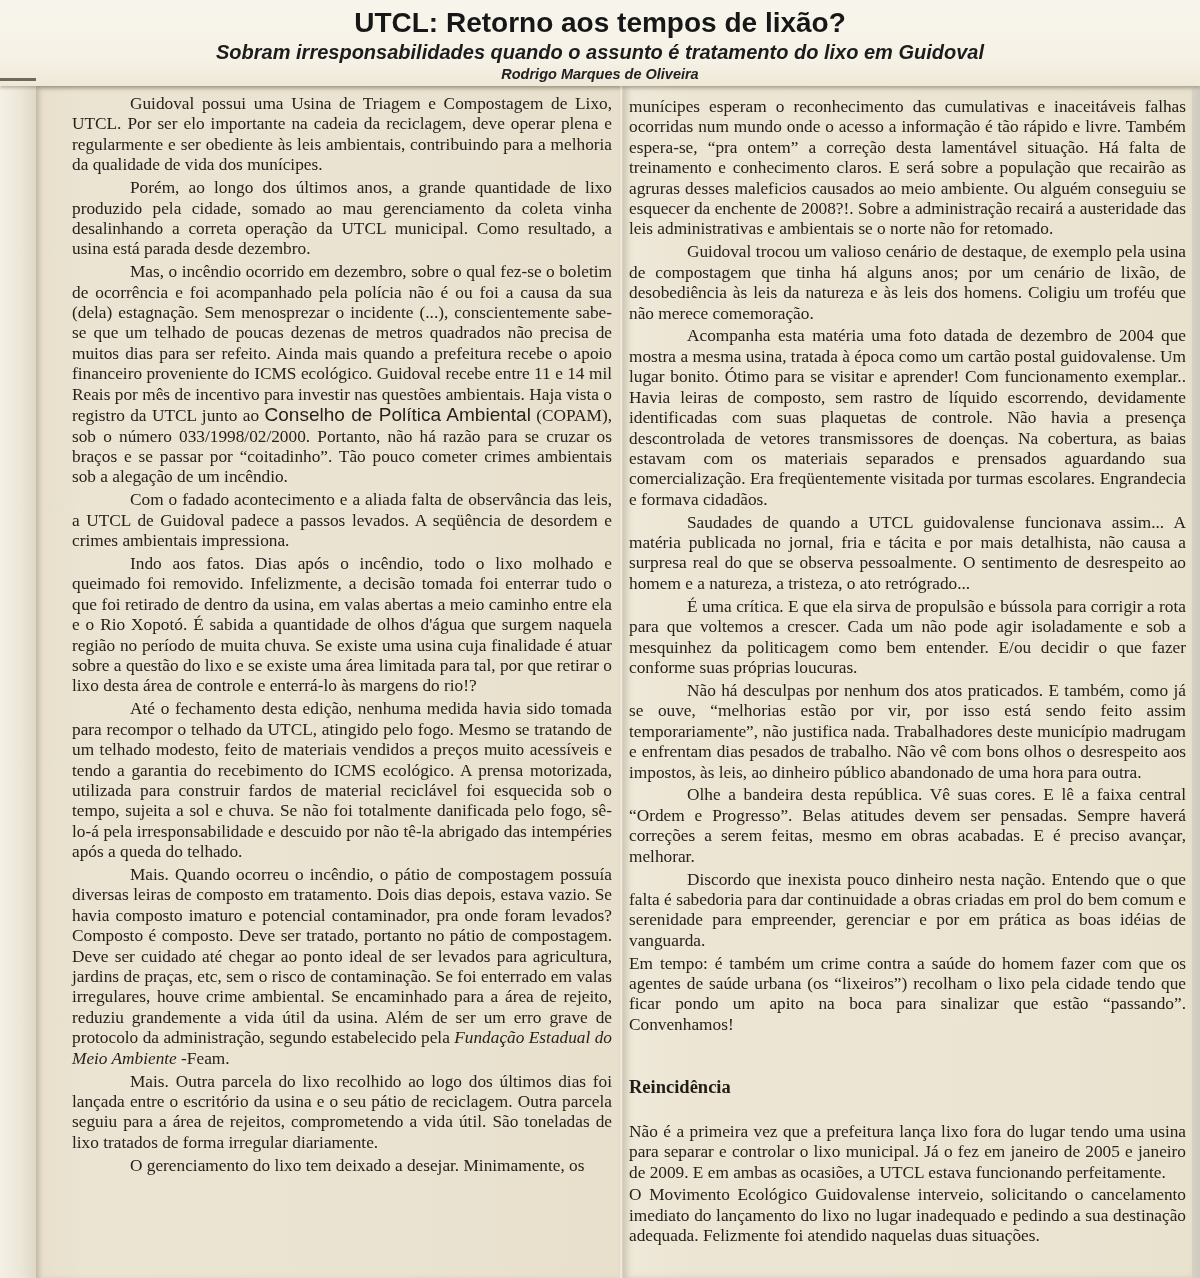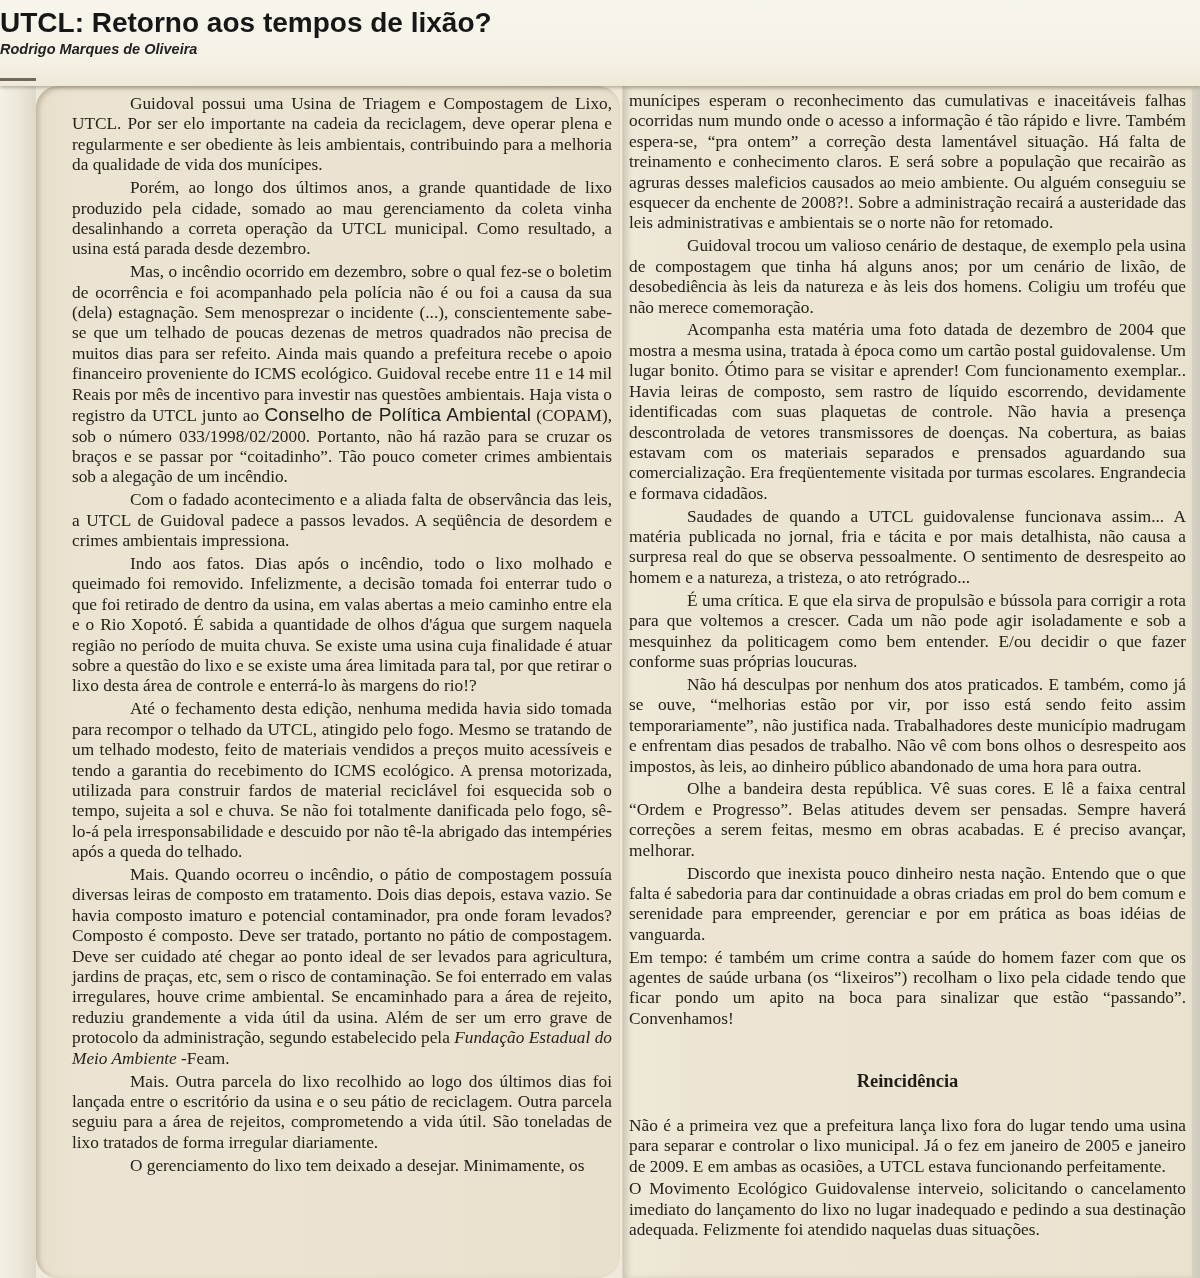--- a/index.html
+++ b/index.html
@@ -17,21 +17,21 @@
   }
   .edge-right{
     position:absolute;right:0;top:0;width:10px;height:1278px;
     background:linear-gradient(90deg,#d8d3c6,#cfcabe);
   }
 
   
   .masthead{
     position:absolute;left:0;top:0;width:1200px;height:86px;
     background:linear-gradient(180deg,#f8f5ec 0%,#f5f1e5 70%,#eee8d8 100%);
-    z-index:3;
+    text-align:center;z-index:3;
     box-shadow:0 2px 3px rgba(90,80,60,.35);
   }
   .masthead h1{
     margin:7px 0 0 0;
     font-family:"Liberation Sans", sans-serif;
     font-weight:bold;font-size:28px;line-height:32px;color:#171717;
   }
   .masthead h2{
     margin:1px 0 0 0;
     font-family:"Liberation Sans", sans-serif;
@@ -47,56 +47,56 @@
   .sheet{
     position:absolute;top:86px;bottom:0;overflow:hidden;
     color:#26221b;
     font-size:17.3px;line-height:20.4px;text-align:justify;
   }
   .sheet-left{
     left:36px;width:584px;
     padding:8px 8px 0 36px;box-sizing:border-box;
     background:linear-gradient(90deg,#e7dfcc 0%,#ece4d2 8%,#ebe3d1 60%,#e8e0cd 100%);
     box-shadow:inset 3px 2px 5px rgba(120,105,80,.35);
-    border-radius:22px;
   }
   .sheet-right{
     left:622px;width:570px;
-    padding:5px 6px 0 6px;box-sizing:border-box;
+    padding:11px 6px 0 6px;box-sizing:border-box;
     background:linear-gradient(90deg,#efe9d9 0%,#ece5d4 12%,#ebe4d2 70%,#e9e2cf 100%);
     border-left:1px solid #d9d2bf;
     box-shadow:inset 4px 1px 6px rgba(120,105,80,.28);
   }
   .sheet p{margin:0 0 2.5px 0;}
   .sheet p.indent{text-indent:58px;}
   .sans{font-family:"Liberation Sans", sans-serif;font-size:19px;}
   .ital{font-style:italic;}
   .sheet h3{
     margin:42px 0 24px 0;
-    font-size:18.5px;font-weight:bold;color:#201c16;text-align:center;
+    font-size:18.5px;font-weight:bold;color:#201c16;text-align:left;
   }
   .gap-before{margin-top:8px;}
 
   
   .crease-top-left{
     position:absolute;left:0;top:78px;width:36px;height:3px;
     background:#6f685c;z-index:4;
   }
 </style>
 </head>
 <body>
 
 <div class="scan">
 
   <div class="edge-left"></div>
   <div class="edge-right"></div>
   <div class="crease-top-left"></div>
 
   <div class="masthead">
     <h1>UTCL: Retorno aos tempos de lixão?</h1>
+    <h2>Sobram irresponsabilidades quando o assunto é tratamento do lixo em Guidoval</h2>
     <div class="byline">Rodrigo Marques de Oliveira</div>
   </div>
 
   <div class="sheet sheet-left">
     <p class="indent">Guidoval possui uma Usina de Triagem e Compostagem de Lixo, UTCL.  Por ser elo importante na cadeia da reciclagem, deve operar plena e regularmente e ser obediente às leis ambientais, contribuindo para a melhoria da qualidade de vida dos munícipes.</p>
     <p class="indent">Porém, ao longo dos últimos anos, a grande quantidade de lixo produzido pela cidade, somado ao mau gerenciamento da coleta vinha desalinhando a correta operação da UTCL municipal. Como resultado, a usina está parada desde dezembro.</p>
     <p class="indent"><span>Mas, o incêndio ocorrido em dezembro, sobre o qual fez-se o boletim de ocorrência e foi acompanhado pela polícia não é ou foi a causa da sua (dela) estagnação. Sem menosprezar o incidente (...), conscientemente sabe-se que um telhado de poucas dezenas de metros quadrados não precisa de muitos dias para ser refeito. Ainda mais quando a prefeitura recebe o apoio financeiro proveniente do ICMS ecológico. Guidoval recebe entre 11 e 14 mil Reais por mês de incentivo para investir nas questões ambientais. Haja vista o registro da UTCL junto ao </span><span class="sans">Conselho de Política Ambiental</span><span> (COPAM), sob o número 033/1998/02/2000. Portanto, não há razão para se cruzar os braços e se passar por “coitadinho”. Tão pouco cometer crimes ambientais sob a alegação de um incêndio.</span></p>
     <p class="indent">Com o fadado acontecimento e a aliada falta de observância das leis, a UTCL de Guidoval padece a passos levados. A seqüência de desordem e crimes ambientais impressiona.</p>
     <p class="indent">Indo aos fatos. Dias após o incêndio, todo o lixo molhado e queimado foi removido. Infelizmente, a decisão tomada foi enterrar tudo o que foi retirado de dentro da usina, em valas abertas a meio caminho entre ela e o Rio Xopotó. É sabida a quantidade de olhos d'água que surgem naquela região no período de muita chuva. Se existe uma usina cuja finalidade é atuar sobre a questão do lixo e se existe uma área limitada para tal, por que retirar o lixo desta área de controle e enterrá-lo às margens do rio!?</p>
     <p class="indent">Até o fechamento desta edição, nenhuma medida havia sido tomada para recompor o telhado da UTCL, atingido pelo fogo. Mesmo se tratando de um telhado modesto, feito de materiais vendidos a preços muito acessíveis e tendo a garantia do recebimento do ICMS ecológico. A prensa motorizada, utilizada para construir fardos de material reciclável foi esquecida sob o tempo, sujeita a sol e chuva. Se não foi totalmente danificada pelo fogo, sê-lo-á pela irresponsabilidade e descuido por não tê-la abrigado das intempéries após a queda do telhado.</p>

